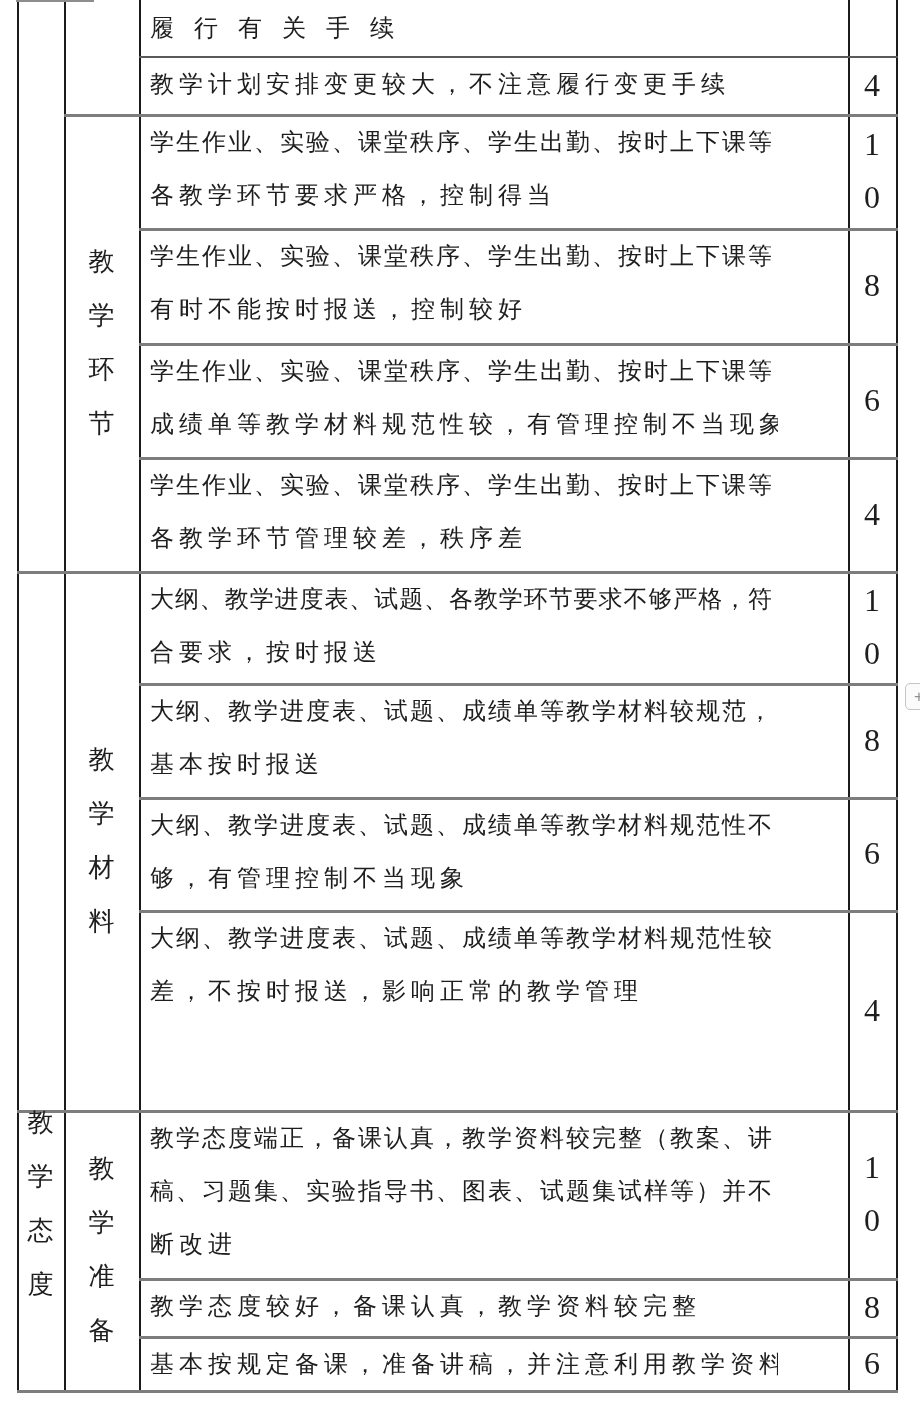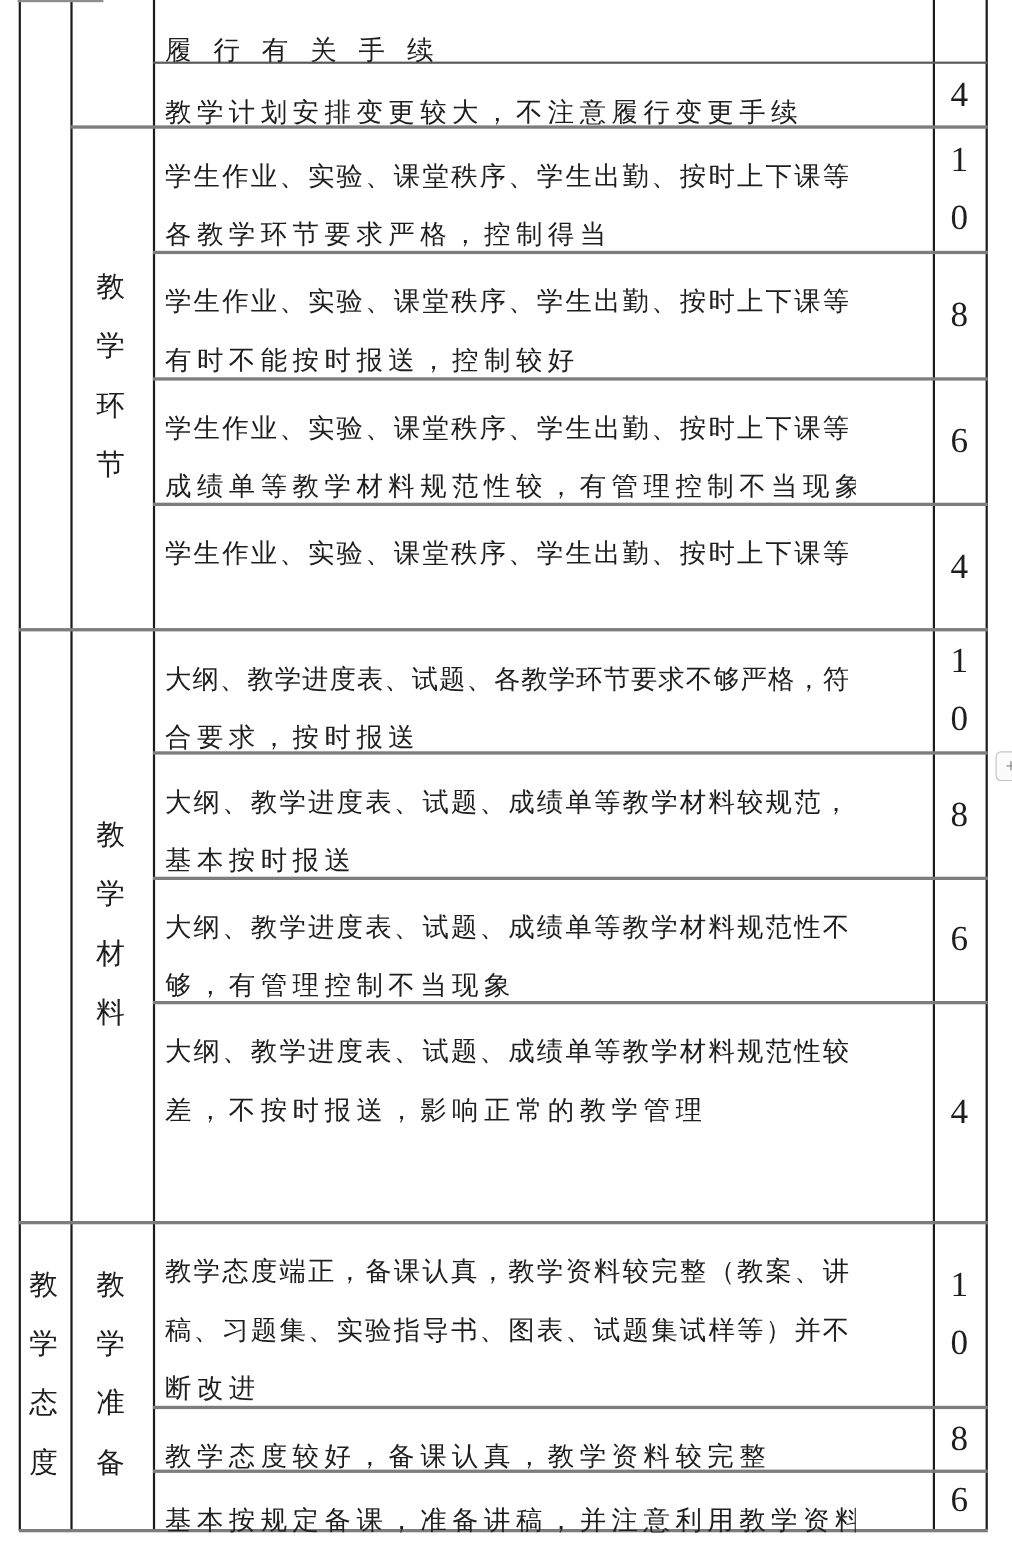--- a/index.html
+++ b/index.html
@@ -16,41 +16,40 @@
   .hline{position:absolute;height:3px;background:#7d7d7d;}
   .hline.thin{height:2px;background:#5a5a5a;}
   .hline.sliver{height:2px;background:#8d8d8d;}
   
   .desc{
     position:absolute;left:139px;width:639px;
     box-sizing:border-box;
     padding:2px 6px 0 11px;
     font-size:24px;line-height:53px;
     overflow:hidden;
-    margin-top:19px;
   }
   .ln{white-space:nowrap;letter-spacing:5px;text-align:left;}
   .ln.j{white-space:normal;letter-spacing:0;text-align:justify;text-align-last:justify;}
   .ln.wide{letter-spacing:20px;}
   
   .score{
     position:absolute;left:848px;width:48px;
     display:flex;align-items:center;justify-content:center;
     font-size:32px;line-height:53px;
   }
   .score-val{width:21px;word-break:break-all;text-align:center;}
   
   .vcell{
     position:absolute;
     display:flex;align-items:center;justify-content:center;
     font-size:26px;
   }
   .vcell .vtxt{
     width:28px;word-break:break-all;line-height:54px;
-    letter-spacing:0;font-family:Liberation Mono, monospace;
+    text-align:center;letter-spacing:0;
   }
   .c1{left:17px;width:47px;}
   .c2{left:64px;width:75px;}
   
   .add-btn{
     position:absolute;left:905px;top:683px;width:28px;height:27px;
     box-sizing:border-box;
     border:1px solid #c4c4c4;border-radius:5px;
     background:#fbfbfb;
     display:flex;align-items:center;justify-content:center;
@@ -77,21 +76,21 @@
   <div class="hline" style="left:139px;top:457px;width:759px"></div>
   <div class="hline" style="left:17px;top:571px;width:881px"></div>
   <div class="hline" style="left:139px;top:683px;width:759px"></div>
   <div class="hline" style="left:139px;top:797px;width:759px"></div>
   <div class="hline" style="left:139px;top:910px;width:759px"></div>
   <div class="hline" style="left:17px;top:1110px;width:881px"></div>
   <div class="hline" style="left:139px;top:1278px;width:759px"></div>
   <div class="hline" style="left:139px;top:1336px;width:759px"></div>
   <div class="hline" style="left:17px;top:1390px;width:881px"></div>
 
-  <div class="vcell c1" style="top:1110px;height:280px">
+  <div class="vcell c1" style="top:1064px;height:280px">
     <div class="vtxt">教学态度</div>
   </div>
 
   <div class="vcell c2" style="top:114px;height:457px">
     <div class="vtxt">教学环节</div>
   </div>
   <div class="vcell c2" style="top:571px;height:539px">
     <div class="vtxt">教学材料</div>
   </div>
   <div class="vcell c2" style="top:1110px;height:280px">
@@ -131,20 +130,21 @@
   <div class="desc" style="top:343px;height:114px">
     <div class="ln j">学生作业、实验、课堂秩序、学生出勤、按时上下课等</div>
     <div class="ln">成绩单等教学材料规范性较，有管理控制不当现象</div>
   </div>
   <div class="score" style="top:343px;height:114px">
     <div class="score-val">6</div>
   </div>
 
   <div class="desc" style="top:457px;height:114px">
     <div class="ln j">学生作业、实验、课堂秩序、学生出勤、按时上下课等</div>
+    <div class="ln">各教学环节管理较差，秩序差</div>
   </div>
   <div class="score" style="top:457px;height:114px">
     <div class="score-val">4</div>
   </div>
 
   <div class="desc" style="top:571px;height:112px">
     <div class="ln j">大纲、教学进度表、试题、各教学环节要求不够严格，符</div>
     <div class="ln">合要求，按时报送</div>
   </div>
   <div class="score" style="top:571px;height:112px">

